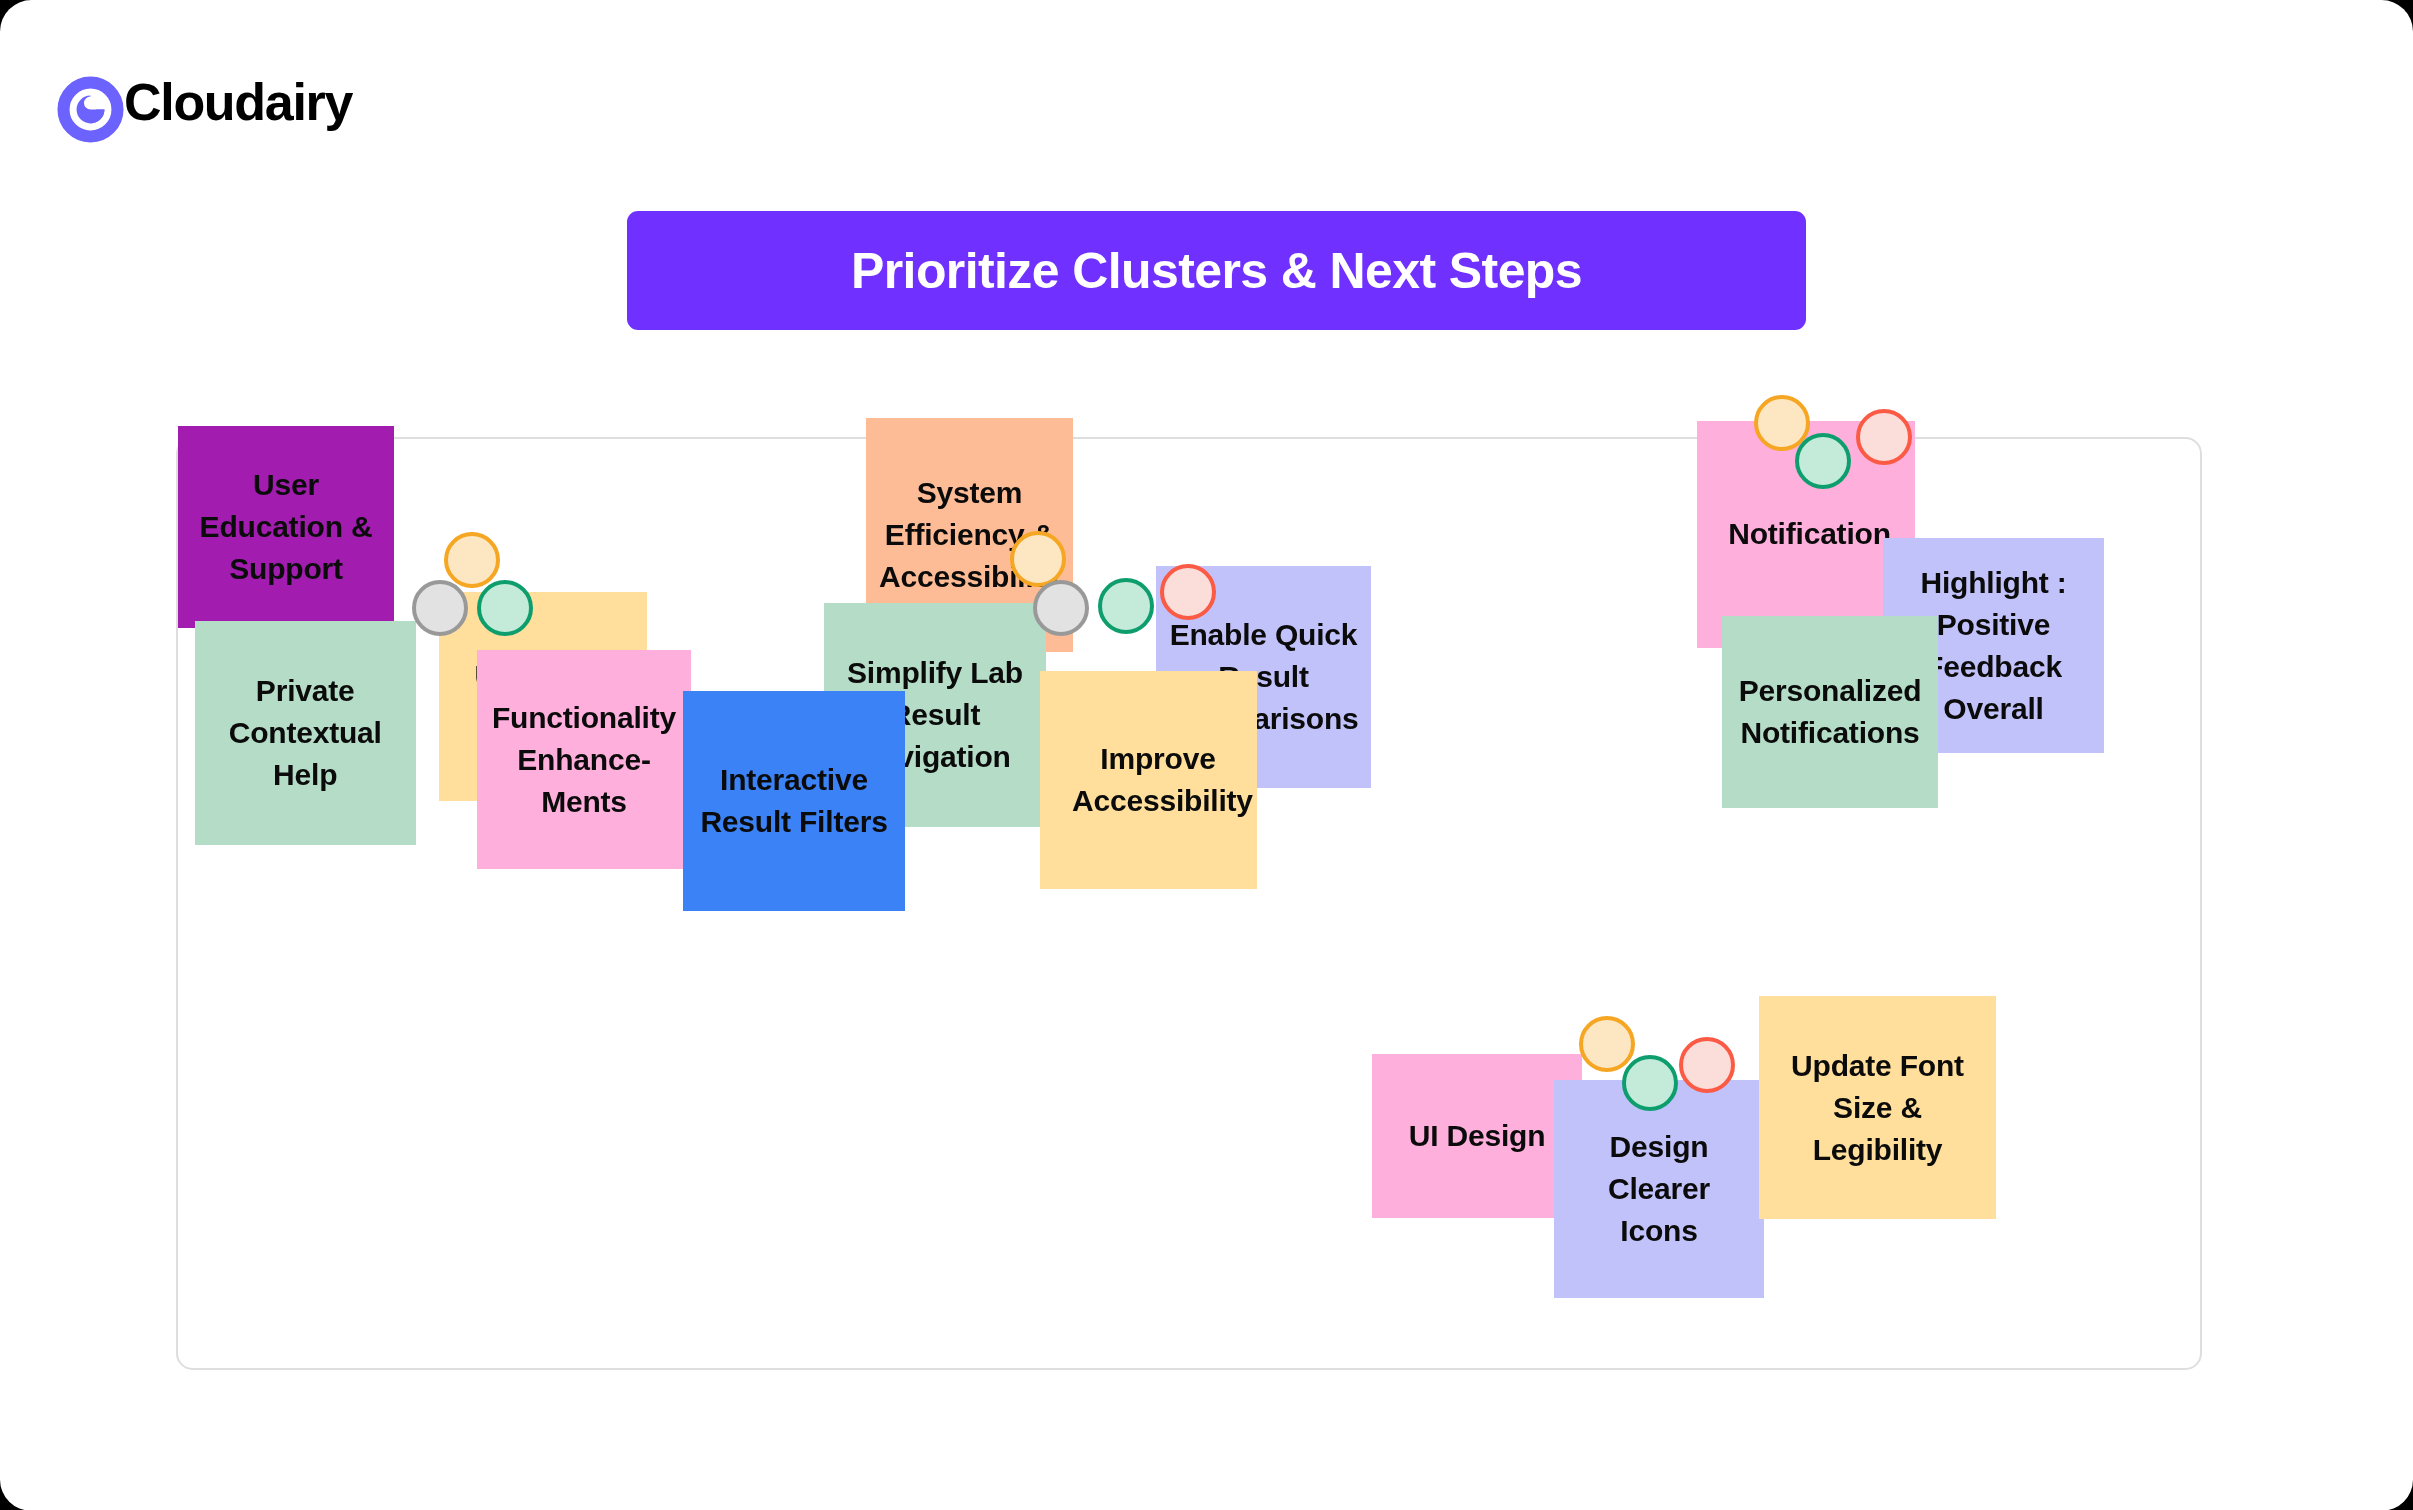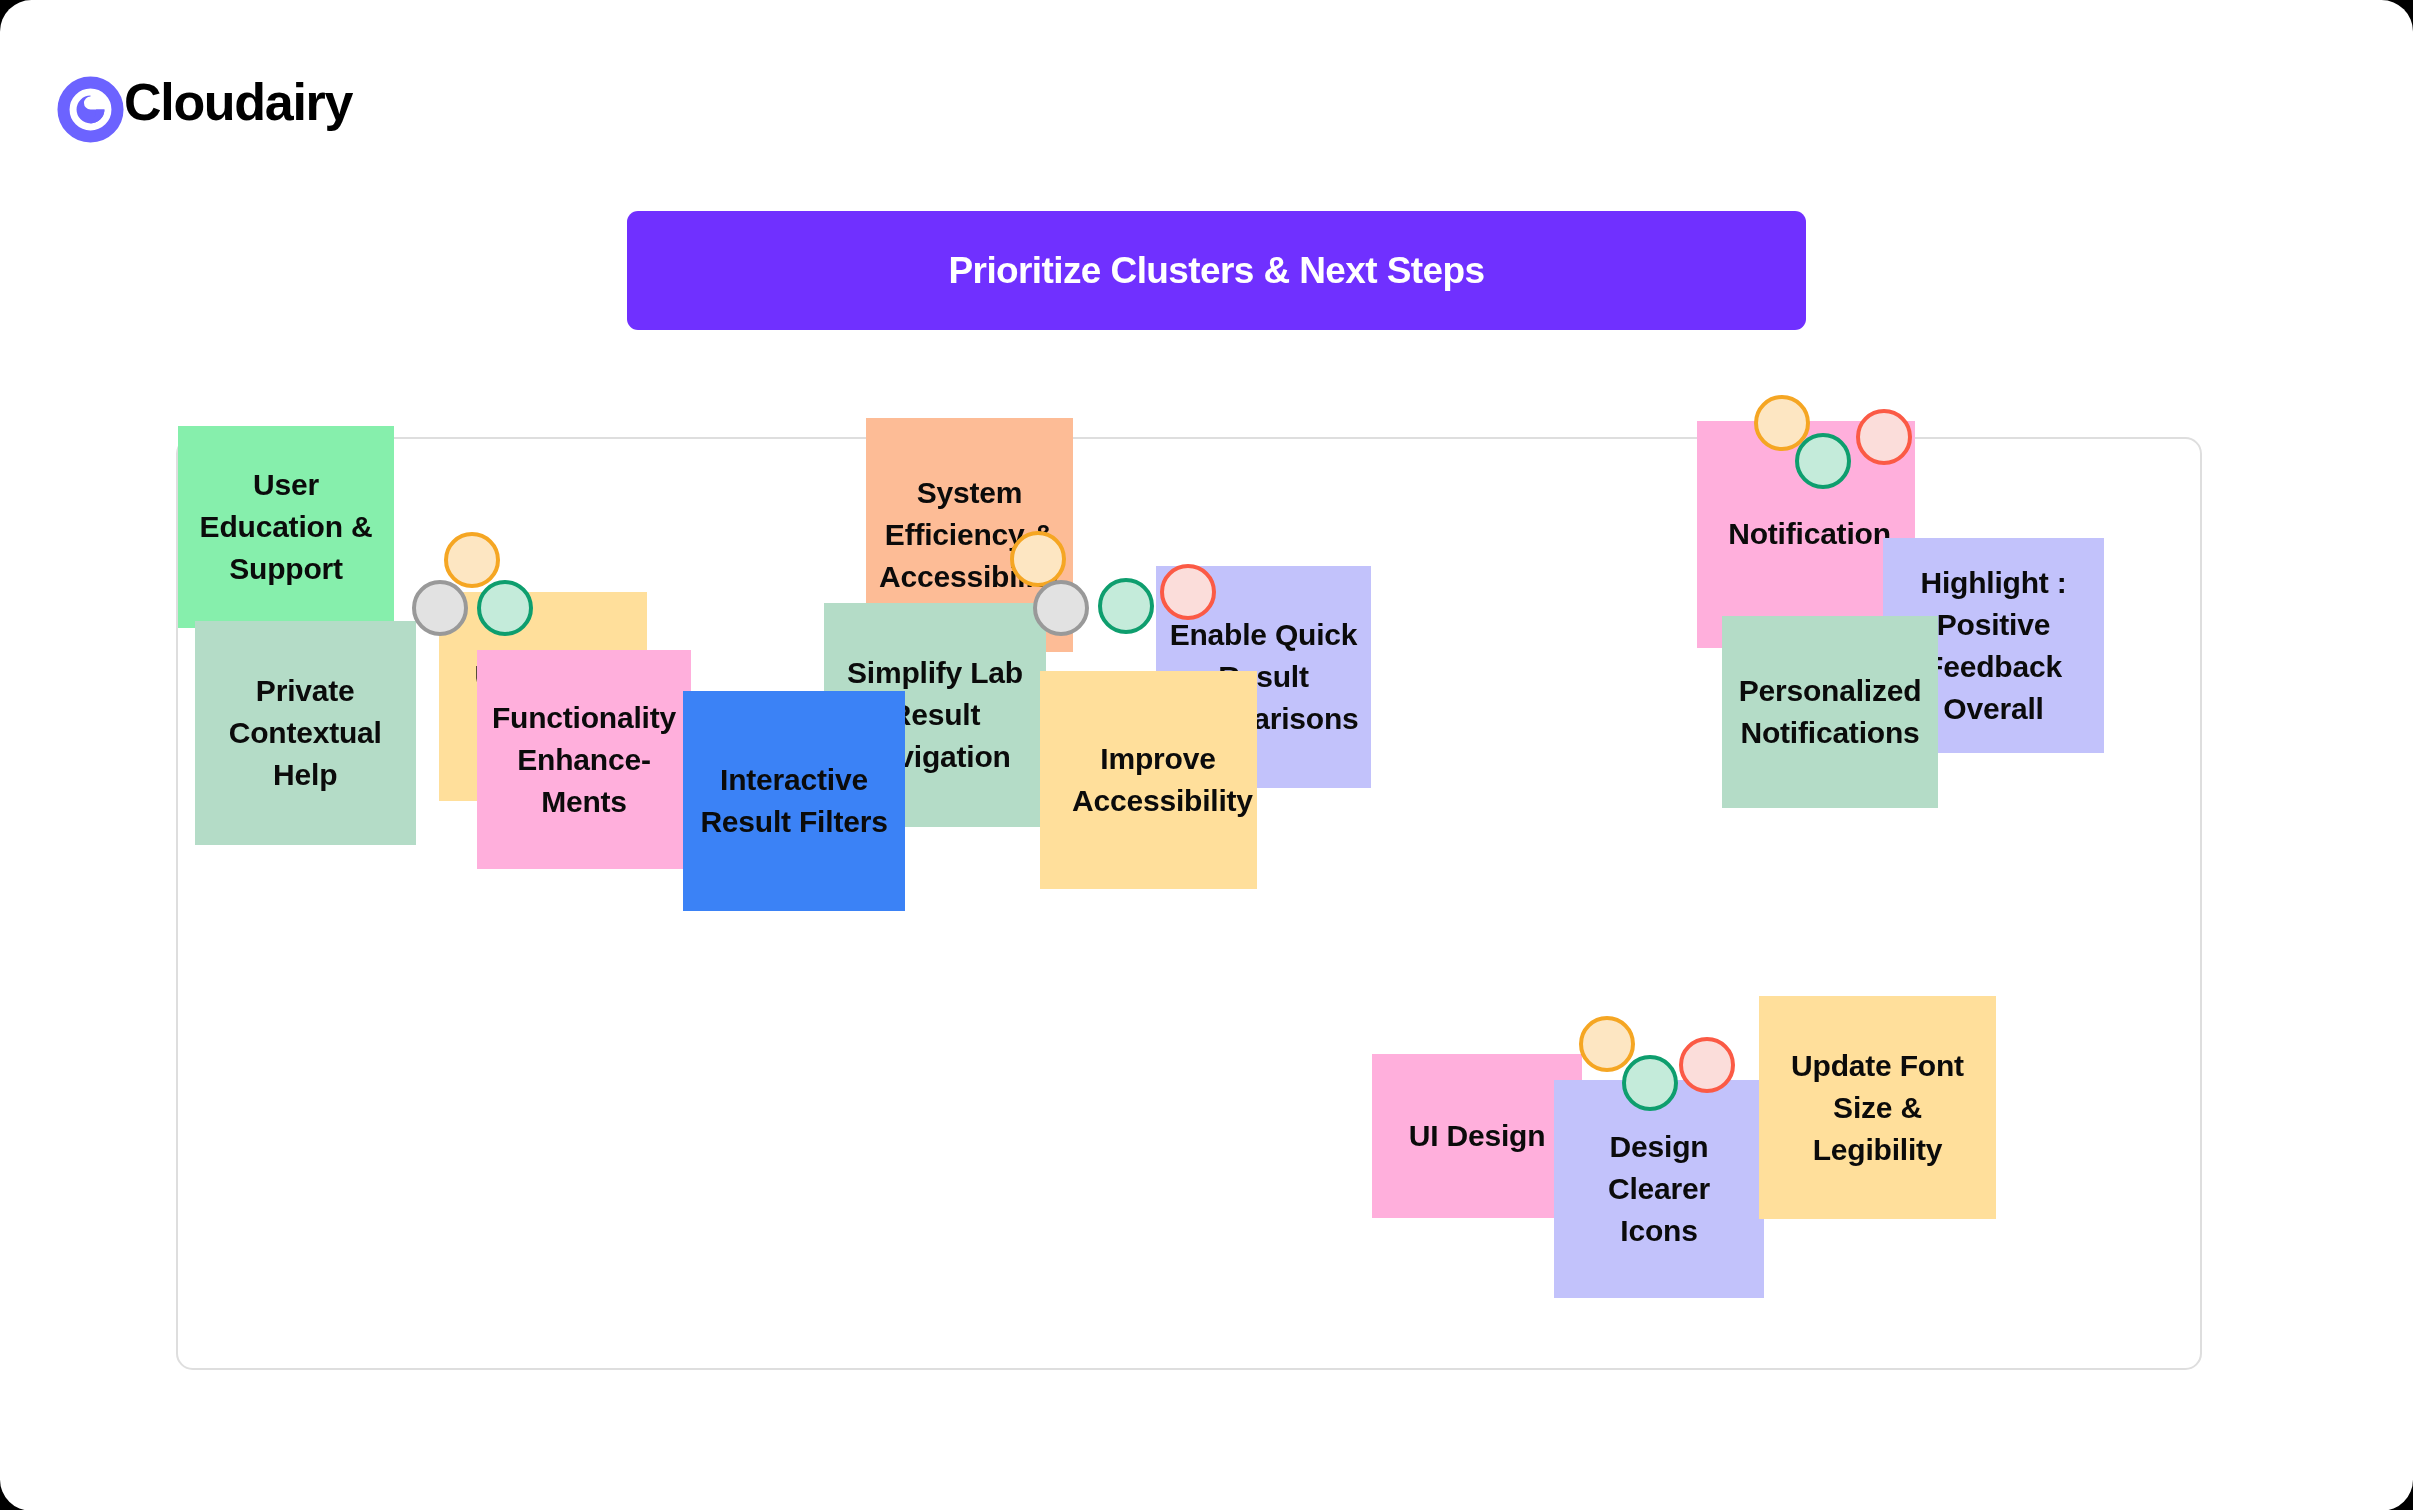--- a/index.html
+++ b/index.html
@@ -44,21 +44,21 @@
     width: 1179px;
     height: 119px;
     background: #7030FF;
     border-radius: 11px;
     display: flex;
     align-items: center;
     justify-content: center;
   }
   #title-text {
     color: #ffffff;
-    font-size: 37px;
+    font-size: 50px;
     font-weight: 700;
     letter-spacing: -0.6px;
   }
 
   
   #board {
     position: absolute;
     left: 176px;
     top: 437px;
     width: 2026px;
@@ -106,21 +106,21 @@
     </span>
     <span id="brand-name">Cloudairy</span>
   </div>
 
   <div id="title-banner">
     <span id="title-text">Prioritize Clusters &amp; Next Steps</span>
   </div>
 
   <div id="board">
 
-    <div class="note fs-32" style="left:0px; top:-13px; width:216px; height:202px; background:#86efac;">
+    <div class="note fs-32" style="left:0px; top:-13px; width:216px; height:202px; background:#a21caf;">
       <span class="note-text">User Education &amp; Support</span>
     </div>
 
     <div class="note fs-32" style="left:261px; top:153px; width:208px; height:209px; background:#FFDF9B;">
       <span class="note-text">User Ask: Tutorials</span>
     </div>
 
     <div class="note fs-32" style="left:16.7px; top:182px; width:221px; height:224px; background:#B4DCC7;">
       <span class="note-text">Private Contextual Help</span>
     </div>

